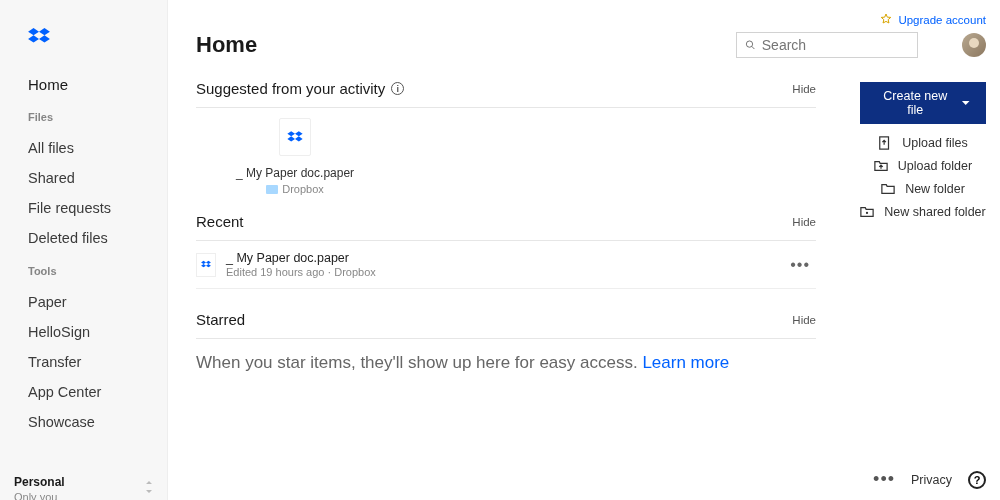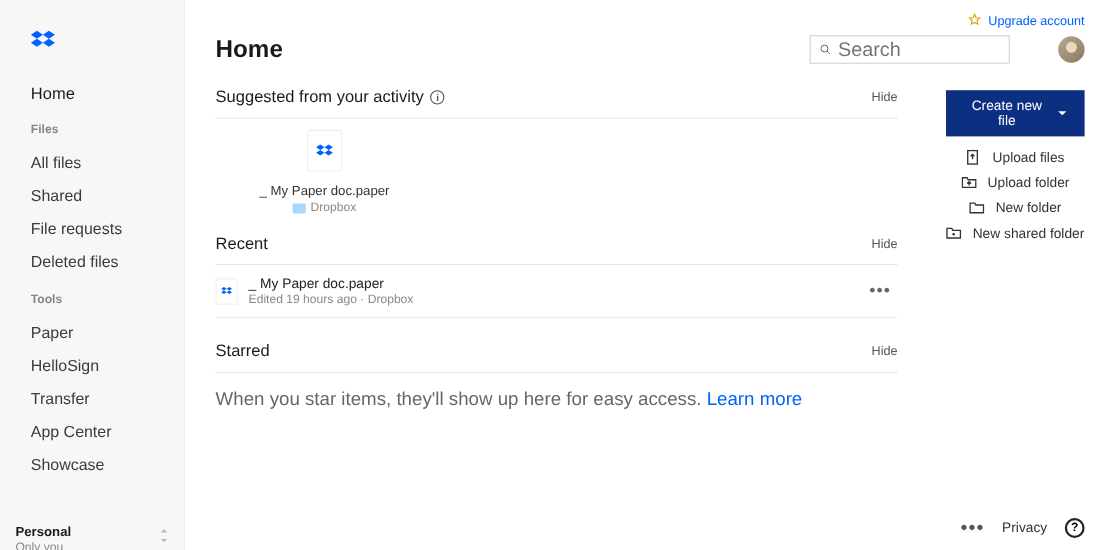--- a/index.html
+++ b/index.html
@@ -20,21 +20,21 @@
     
     
     .main { flex: 1; position: relative; padding: 10px 14px 0 28px; display: flex; flex-direction: column; overflow: hidden; }
     .top-bar { display: flex; justify-content: flex-end; align-items: center; gap: 6px; height: 20px; }
     .upgrade { font-size: 11.5px; color: #0061ff; cursor: pointer; }
     .star-outline { color: #d8a400; }
     .header-row { display: flex; align-items: center; margin-top: 2px; }
     .page-title { font-size: 22px; font-weight: 600; color: #1a1a1a; }
     .spacer { flex: 1; }
     .search-box { display: flex; align-items: center; border: 1px solid #d2d2d2; width: 182px; height: 26px; padding: 0 8px; gap: 6px; }
-    .search-box input { border: none; outline: none; font-size: 18px; width: 100%; background: transparent; }
+    .search-box input { border: none; outline: none; font-size: 14px; width: 100%; background: transparent; }
     .search-box svg { width: 12px; height: 12px; color: #666; }
     .avatar { width: 24px; height: 24px; border-radius: 50%; background: linear-gradient(135deg,#b8a890,#8c7860); margin-left: 44px; cursor: pointer; overflow:hidden; position:relative;}
     .avatar::after{content:"";position:absolute;left:7px;top:5px;width:10px;height:10px;border-radius:50%;background:#e8d8c0;}
     
     .content-columns { display: flex; gap: 44px; margin-top: 22px; flex: 1; }
     .main-col { width: 620px; }
     .side-col { flex: 1; padding-top: 2px; }
     
     .section-head { display: flex; align-items: center; font-size: 15px; color: #1a1a1a; margin-bottom: 10px; }
     .section-head .hide { margin-left: auto; font-size: 11.5px; color: #555; cursor: pointer; }

